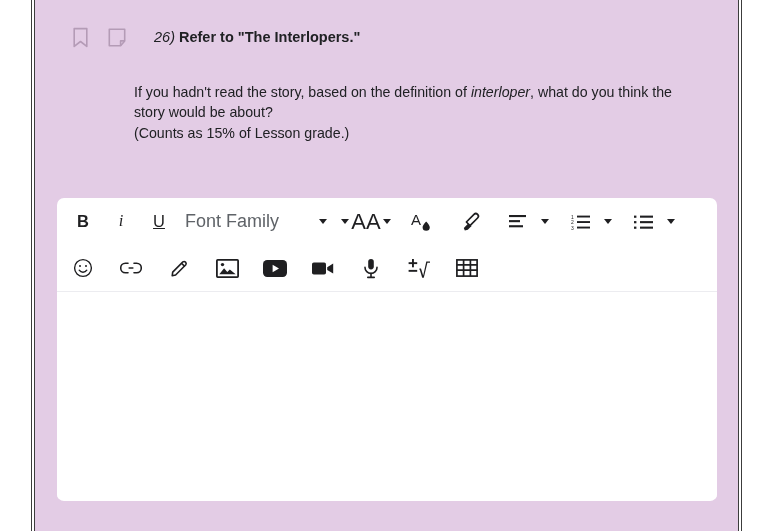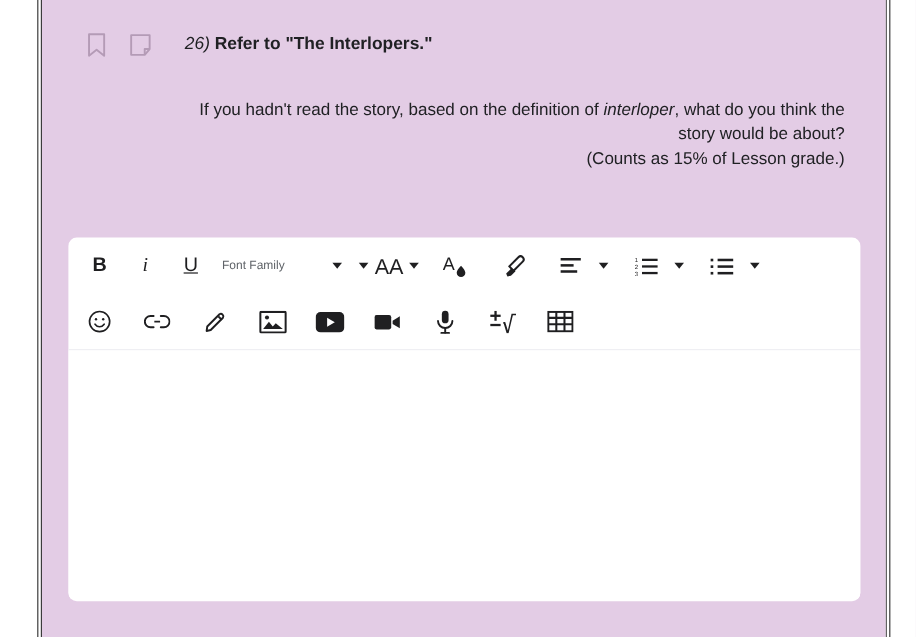--- a/index.html
+++ b/index.html
@@ -84,21 +84,20 @@
 
   
   .question-body {
     position: absolute;
     left: 99px;
     top: 82px;
     width: 570px;
     font-size: 14.2px;
     line-height: 20.3px;
     color: #202124;
-    text-align: right;
   }
   .question-body em { font-style: italic; }
   .question-note { display: block; }
 
   
   .editor {
     position: absolute;
     left: 22px;
     top: 198px;
     width: 660px;
@@ -132,42 +131,42 @@
     justify-content: center;
     border-radius: 4px;
     color: #1f1f21;
     cursor: pointer;
     flex: none;
     user-select: none;
   }
   .tb-btn svg { display: block; }
 
   .tb-text {
-    font-size: 18px;
+    font-size: 22px;
     line-height: 1;
     color: #1f1f21;
   }
   .tb-text.bold   { font-weight: 700; font-size: 16.5px; }
   .tb-text.italic { font-style: italic; font-weight: 400; font-size: 16.5px; font-family: "Liberation Serif", serif; }
   .tb-text.under  { text-decoration: underline; font-weight: 400; font-size: 16.5px; }
 
   .gap-s  { width: 4px;  flex: none; }
   .gap-m  { width: 9px;  flex: none; }
   .gap-l  { width: 14px; flex: none; }
 
   
   .font-family {
     display: flex;
     align-items: center;
     height: 34px;
     flex: none;
     cursor: pointer;
   }
   .font-family-label {
-    font-size: 10px;
+    font-size: 18px;
     color: #5f6368;
     white-space: nowrap;
   }
   .ff-spacer { width: 40px; flex: none; }
 
   .caret {
     width: 0;
     height: 0;
     border-left: 4.5px solid transparent;
     border-right: 4.5px solid transparent;

